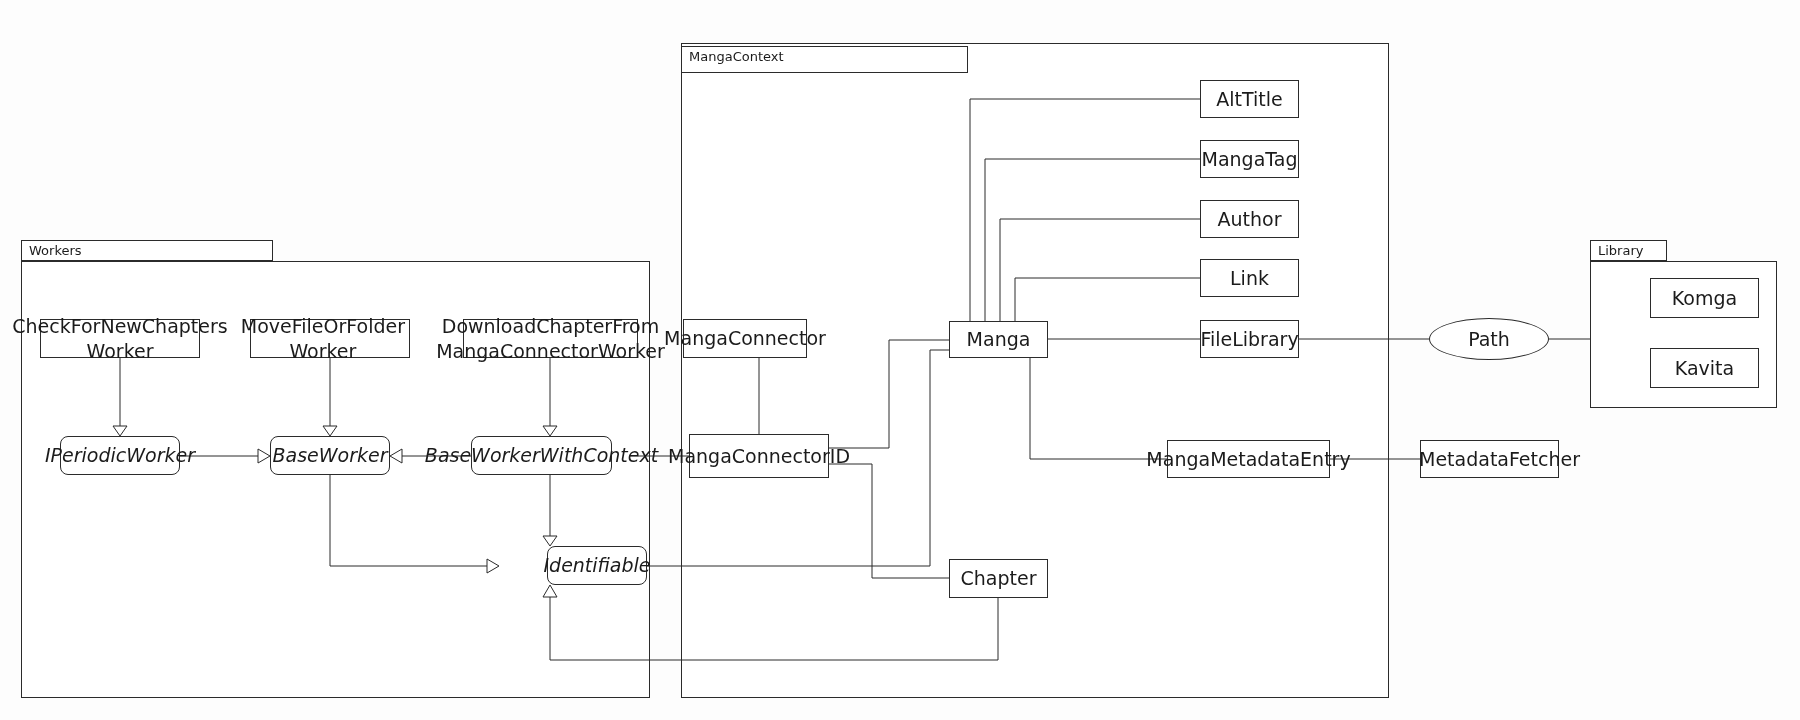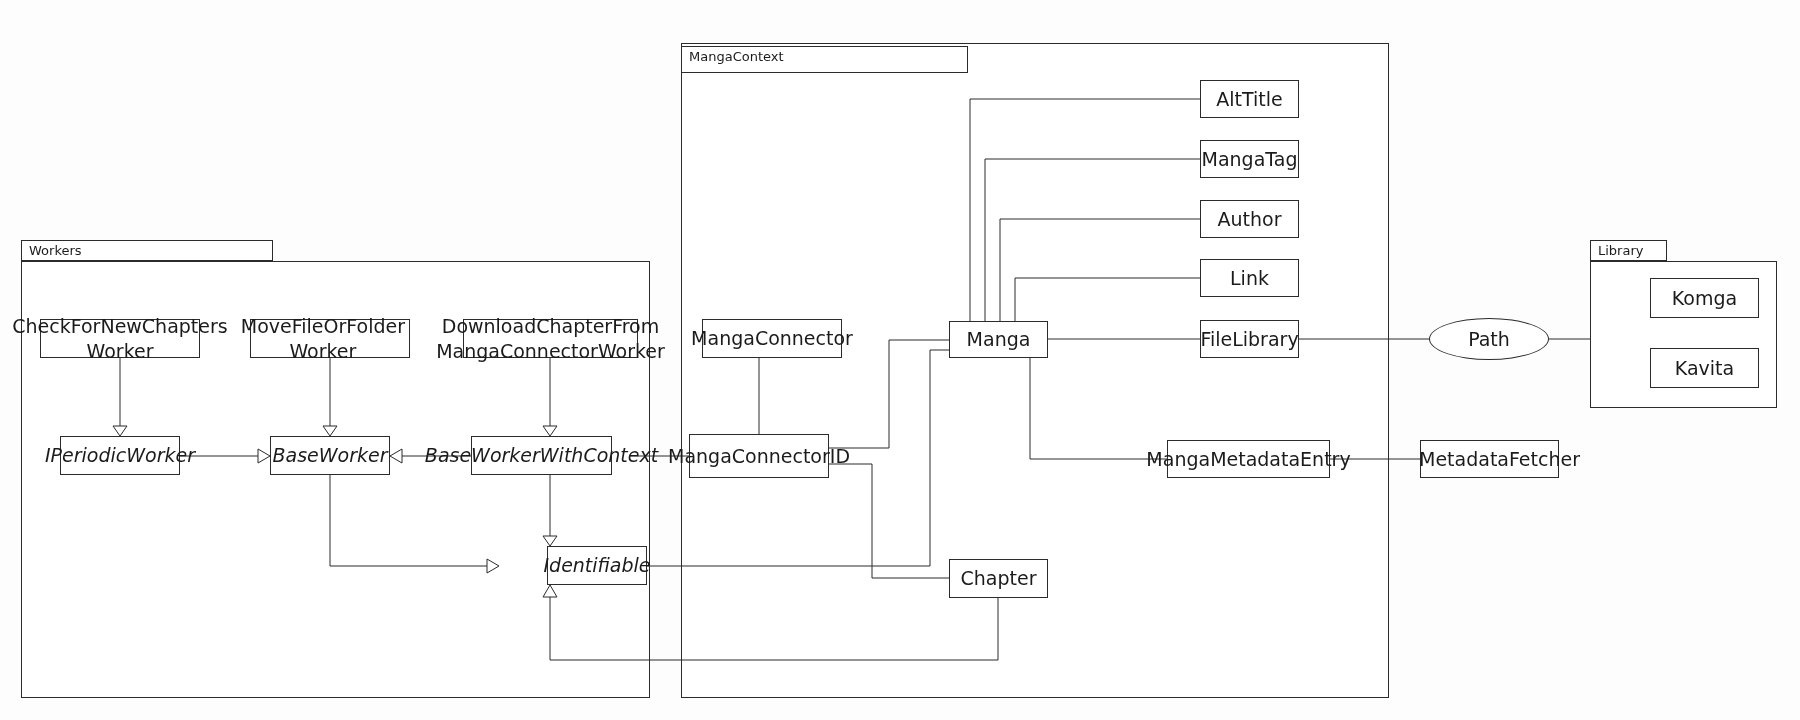--- a/index.html
+++ b/index.html
@@ -11,21 +11,21 @@
   .pkg-tab  { position: absolute; border: 1px solid #2b2b2b; background: #ffffff; z-index: 1;
               font-size: 13px; line-height: 19px; padding: 0 7px; white-space: nowrap; }
 
   svg.edges { position: absolute; left: 0; top: 0; z-index: 2; pointer-events: none; }
   svg.edges path { fill: none; stroke: #2b2b2b; stroke-width: 1; }
   svg.edges polygon { fill: #ffffff; stroke: #2b2b2b; stroke-width: 1; }
 
   .node { position: absolute; border: 1px solid #2b2b2b; background: #ffffff; z-index: 3;
           display: flex; align-items: center; justify-content: center; text-align: center;
           font-size: 19px; line-height: 1.3; white-space: pre-line; padding: 1px 4px; }
-  .node.abstract { font-style: italic; }
+  .node.abstract { font-style: italic; border-radius: 8px; }
   .node.ellipse { border-radius: 50%; }
 </style>
 </head>
 <body>
 
 <div class="canvas">
 
   <div class="pkg-body" style="left:21px; top:261px; width:629px; height:437px;"></div>
   <div class="pkg-tab" style="left:21px; top:240px; width:252px; height:21px;">
     <span>Workers</span>
@@ -105,21 +105,21 @@
   <div class="node abstract" style="left:270px; top:436px; width:120px; height:39px;">
     <span>BaseWorker</span>
   </div>
   <div class="node abstract" style="left:471px; top:436px; width:141px; height:39px;">
     <span>BaseWorkerWithContext</span>
   </div>
   <div class="node abstract" style="left:499px; top:546px; width:100px; height:39px;margin-left:48px;">
     <span>Identifiable</span>
   </div>
 
-  <div class="node" style="left:702px; top:319px; width:140px; height:39px;">
+  <div class="node" style="left:683px; top:319px; width:124px; height:39px;">
     <span>MangaConnector</span>
   </div>
   <div class="node" style="left:689px; top:434px; width:140px; height:44px;">
     <span>MangaConnectorID</span>
   </div>
   <div class="node" style="left:949px; top:321px; width:99px; height:37px;">
     <span>Manga</span>
   </div>
   <div class="node" style="left:949px; top:559px; width:99px; height:39px;">
     <span>Chapter</span>

